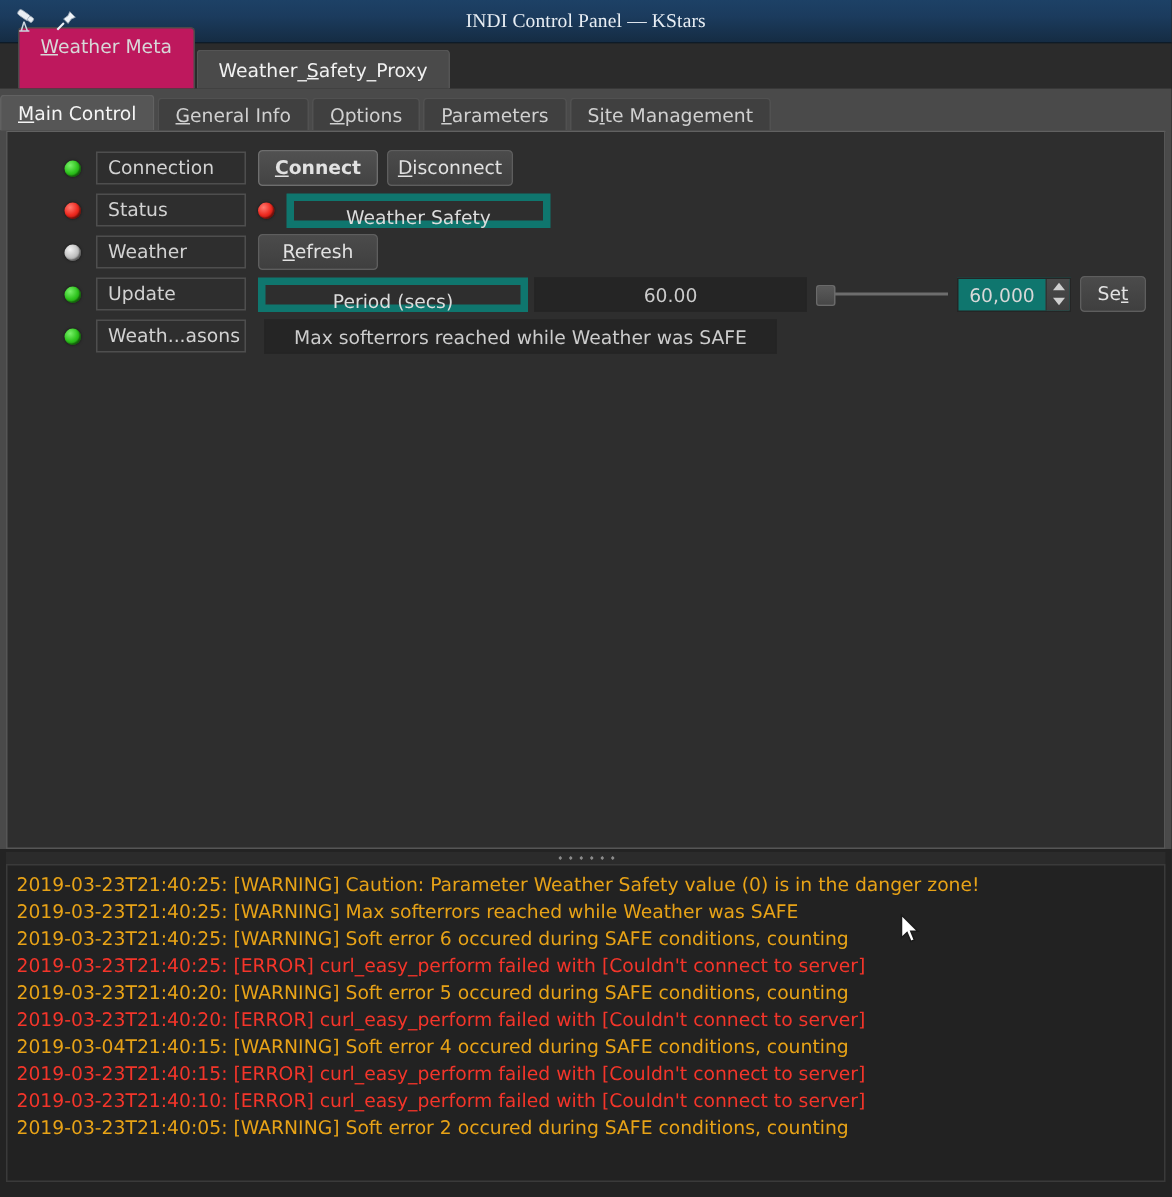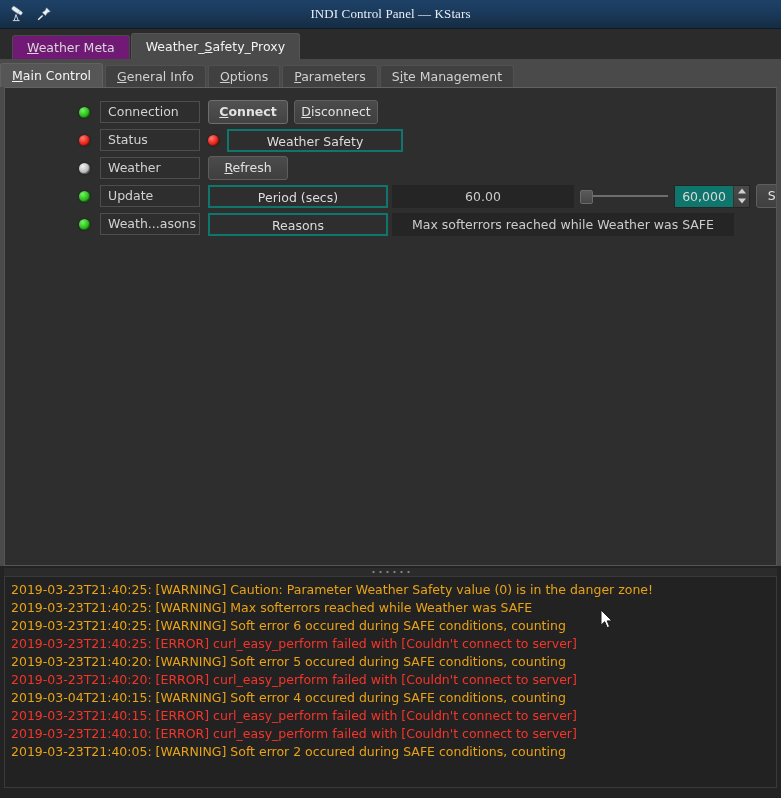--- a/index.html
+++ b/index.html
@@ -50,24 +50,24 @@
     height: 30px;
     background: #2b2b2b;
     padding: 6px 0 0 12px;
     box-sizing: border-box;
     display: flex;
     align-items: flex-end;
     gap: 0px;
     position: relative;
   }
   .otab {
-    height: 24px;
+    height: 41px;
     line-height: 24px;
     padding: 0 14px;
-    background: #701a75;
+    background: #be185d;
     border: 1px solid #4a4a4a;
     border-bottom: none;
     border-radius: 3px 3px 0 0;
     color: #d8d8d8;
     font-size: 12.5px;
     margin-right: 1px;
     box-sizing: border-box;
     white-space: nowrap;
   }
   .otab.sel {
@@ -125,21 +125,20 @@
     overflow: hidden;
     padding: 12px 0 0 0;
   }
 
   .prop-row {
     display: flex;
     align-items: center;
     height: 24px;
     margin-bottom: 4px;
     padding-left: 38px;
-    margin-left: 36px;
   }
   .led {
     width: 11px; height: 11px;
     border-radius: 50%;
     margin-right: 10px;
     flex: 0 0 auto;
     box-shadow: inset -1px -1px 1px rgba(0,0,0,.45), 0 0 2px rgba(0,0,0,.6);
   }
   .led.green { background: radial-gradient(circle at 34% 30%, #79f06a 0%, #2fc41e 48%, #149307 100%); }
   .led.red   { background: radial-gradient(circle at 34% 30%, #ff7a70 0%, #ee2a20 48%, #a30d05 100%); }
@@ -176,21 +175,21 @@
   }
   .btn.focus {
     font-weight: bold;
     border-color: #6e6e6e;
     background: linear-gradient(to bottom, #515151 0%, #434343 100%);
   }
 
   .swi-btn {
     height: 23px;
     line-height: 21px;
-    border: 2px solid #0f766e;
+    border: 5px solid #0f766e;
     background: #2e2e2e;
     color: #dcdcdc;
     font-size: 12.5px;
     text-align: center;
     box-sizing: border-box;
     white-space: nowrap;
     flex: 0 0 auto;
   }
 
   .ro-field {
@@ -427,21 +426,20 @@
       <span style="width:6px;flex:0 0 auto;"></span>
       <span class="btn" style="width:44px;padding:0;text-align:center;">
         <span>Se</span><span class="acc">t</span>
       </span>
     </div>
 
     <div class="prop-row">
       <span class="led green"></span>
       <span class="lbl-box">Weath...asons</span>
       <span style="width:8px;flex:0 0 auto;"></span>
-      <span class="swi-btn" style="width:180px;">Reasons</span>
       <span style="width:4px;flex:0 0 auto;"></span>
       <span class="ro-field" style="width:342px;">Max softerrors reached while Weather was SAFE</span>
     </div>
 
   </div>
 </div>
 
 <div id="splitter">
   <div class="grip"></div>
 </div>

